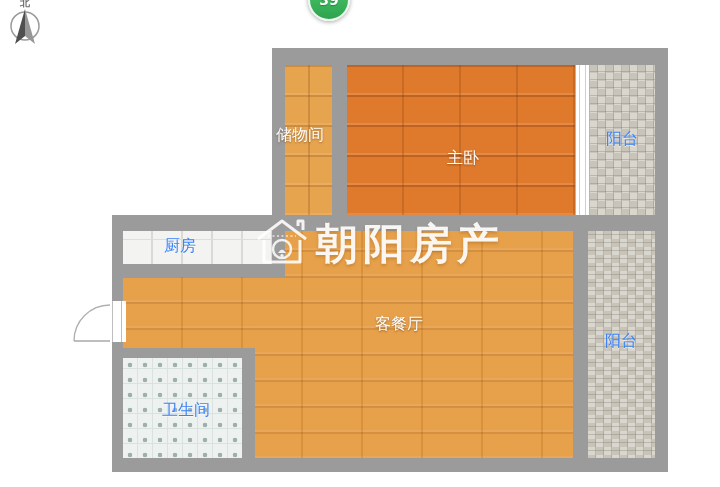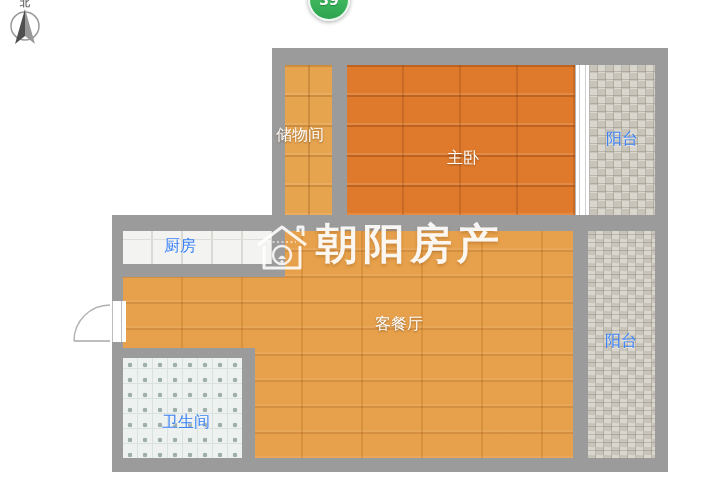--- a/index.html
+++ b/index.html
@@ -60,21 +60,21 @@
   
   .room-label{position:absolute;transform:translate(-50%,-50%);font-size:16px;white-space:nowrap;}
   .room-label.on-wood{color:#ffffff;text-shadow:0 1px 2px rgba(90,50,10,.55);}
   .room-label.on-tile{color:#3b82f6;text-shadow:0 1px 1px rgba(255,255,255,.7);}
   
   .door-opening{
     position:absolute;left:108px;top:301px;width:18px;height:41px;background:#fff;
     background-image:linear-gradient(90deg, rgba(0,0,0,0) 4px, #bdbdbd 4px 5px, rgba(0,0,0,0) 5px 13px, #bdbdbd 13px 14px, rgba(0,0,0,0) 14px);
   }
   
-  .watermark{position:absolute;left:254px;top:216px;display:flex;align-items:flex-end;z-index:30;pointer-events:none;}
+  .watermark{position:absolute;left:254px;top:216px;display:flex;align-items:flex-start;z-index:30;pointer-events:none;}
   .watermark-text{
     font-size:42px;font-weight:bold;letter-spacing:5px;margin-left:6px;
     color:rgba(255,255,255,.92);text-shadow:0 2px 3px rgba(140,90,30,.35);
   }
   
   .badge{
     position:absolute;left:308px;top:-21px;width:38px;height:38px;border-radius:50%;
     background:linear-gradient(#4cc96c,#2ea34f);
     border:2px solid rgba(255,255,255,.9);
     box-shadow:0 1px 4px rgba(0,0,0,.35);
@@ -113,21 +113,21 @@
   <svg class="abs" style="left:60px;top:290px;z-index:20;" width="70" height="62" viewBox="0 0 70 62">
     <path d="M14 51 A36 36 0 0 1 50 15" fill="none" stroke="#b0b0b0" stroke-width="1.3"></path>
     <line x1="14" y1="51" x2="50" y2="51" stroke="#a8a8a8" stroke-width="1.5"></line>
   </svg>
 
   <div class="room-label on-wood" style="left:300px;top:135px;">储物间</div>
   <div class="room-label on-wood" style="left:463px;top:128px;margin-top:30px;">主卧</div>
   <div class="room-label on-tile" style="left:622px;top:139px;">阳台</div>
   <div class="room-label on-tile" style="left:180px;top:246px;">厨房</div>
   <div class="room-label on-wood" style="left:399px;top:324px;">客餐厅</div>
-  <div class="room-label on-tile" style="left:186px;top:422px;">卫生间</div>
+  <div class="room-label on-tile" style="left:186px;top:410px;">卫生间</div>
   <div class="room-label on-tile" style="left:621px;top:341px;">阳台</div>
 
   <div class="watermark">
     <svg width="56" height="50" viewBox="0 0 56 50">
       <g fill="none" stroke="rgba(255,255,255,.88)" stroke-width="3" stroke-linejoin="round">
         <path d="M4 23 L28 5 L52 23"></path>
         <path d="M44 10 L44 5 L49 5 L49 14"></path>
         <path d="M10 24 L10 46 L46 46 L46 24"></path>
       </g>
       <circle cx="28" cy="33" r="9" fill="none" stroke="rgba(255,255,255,.85)" stroke-width="2.5"></circle>

